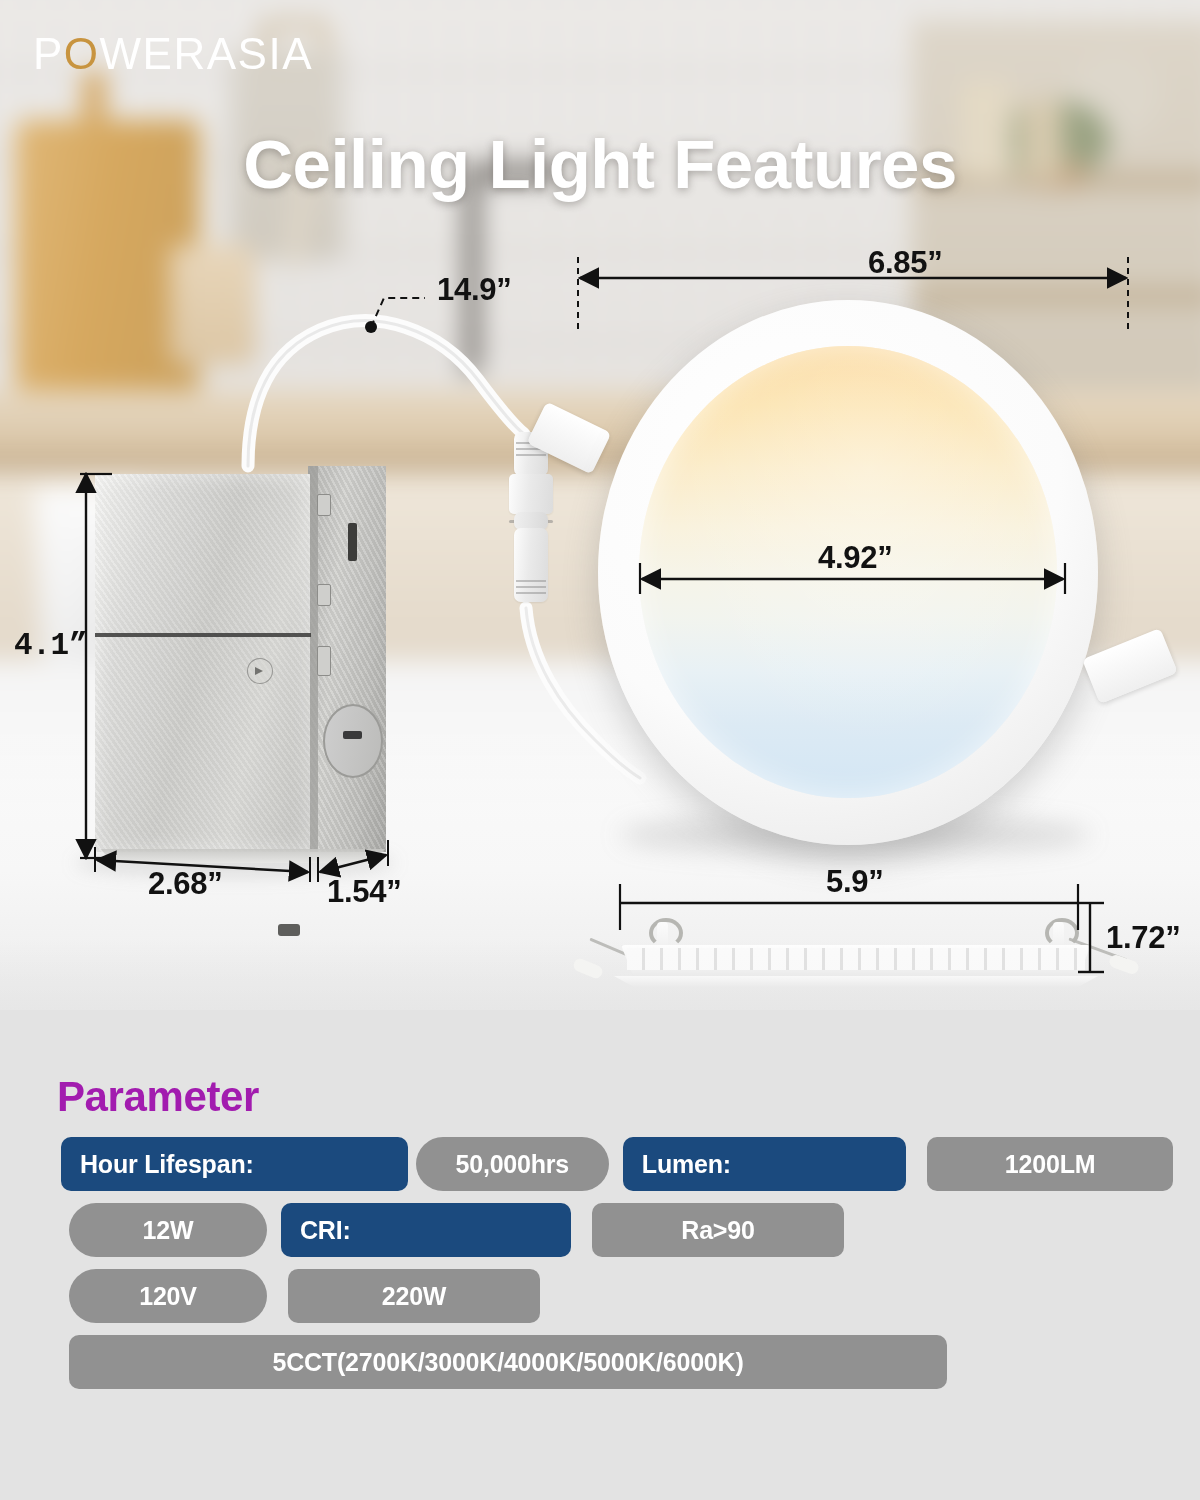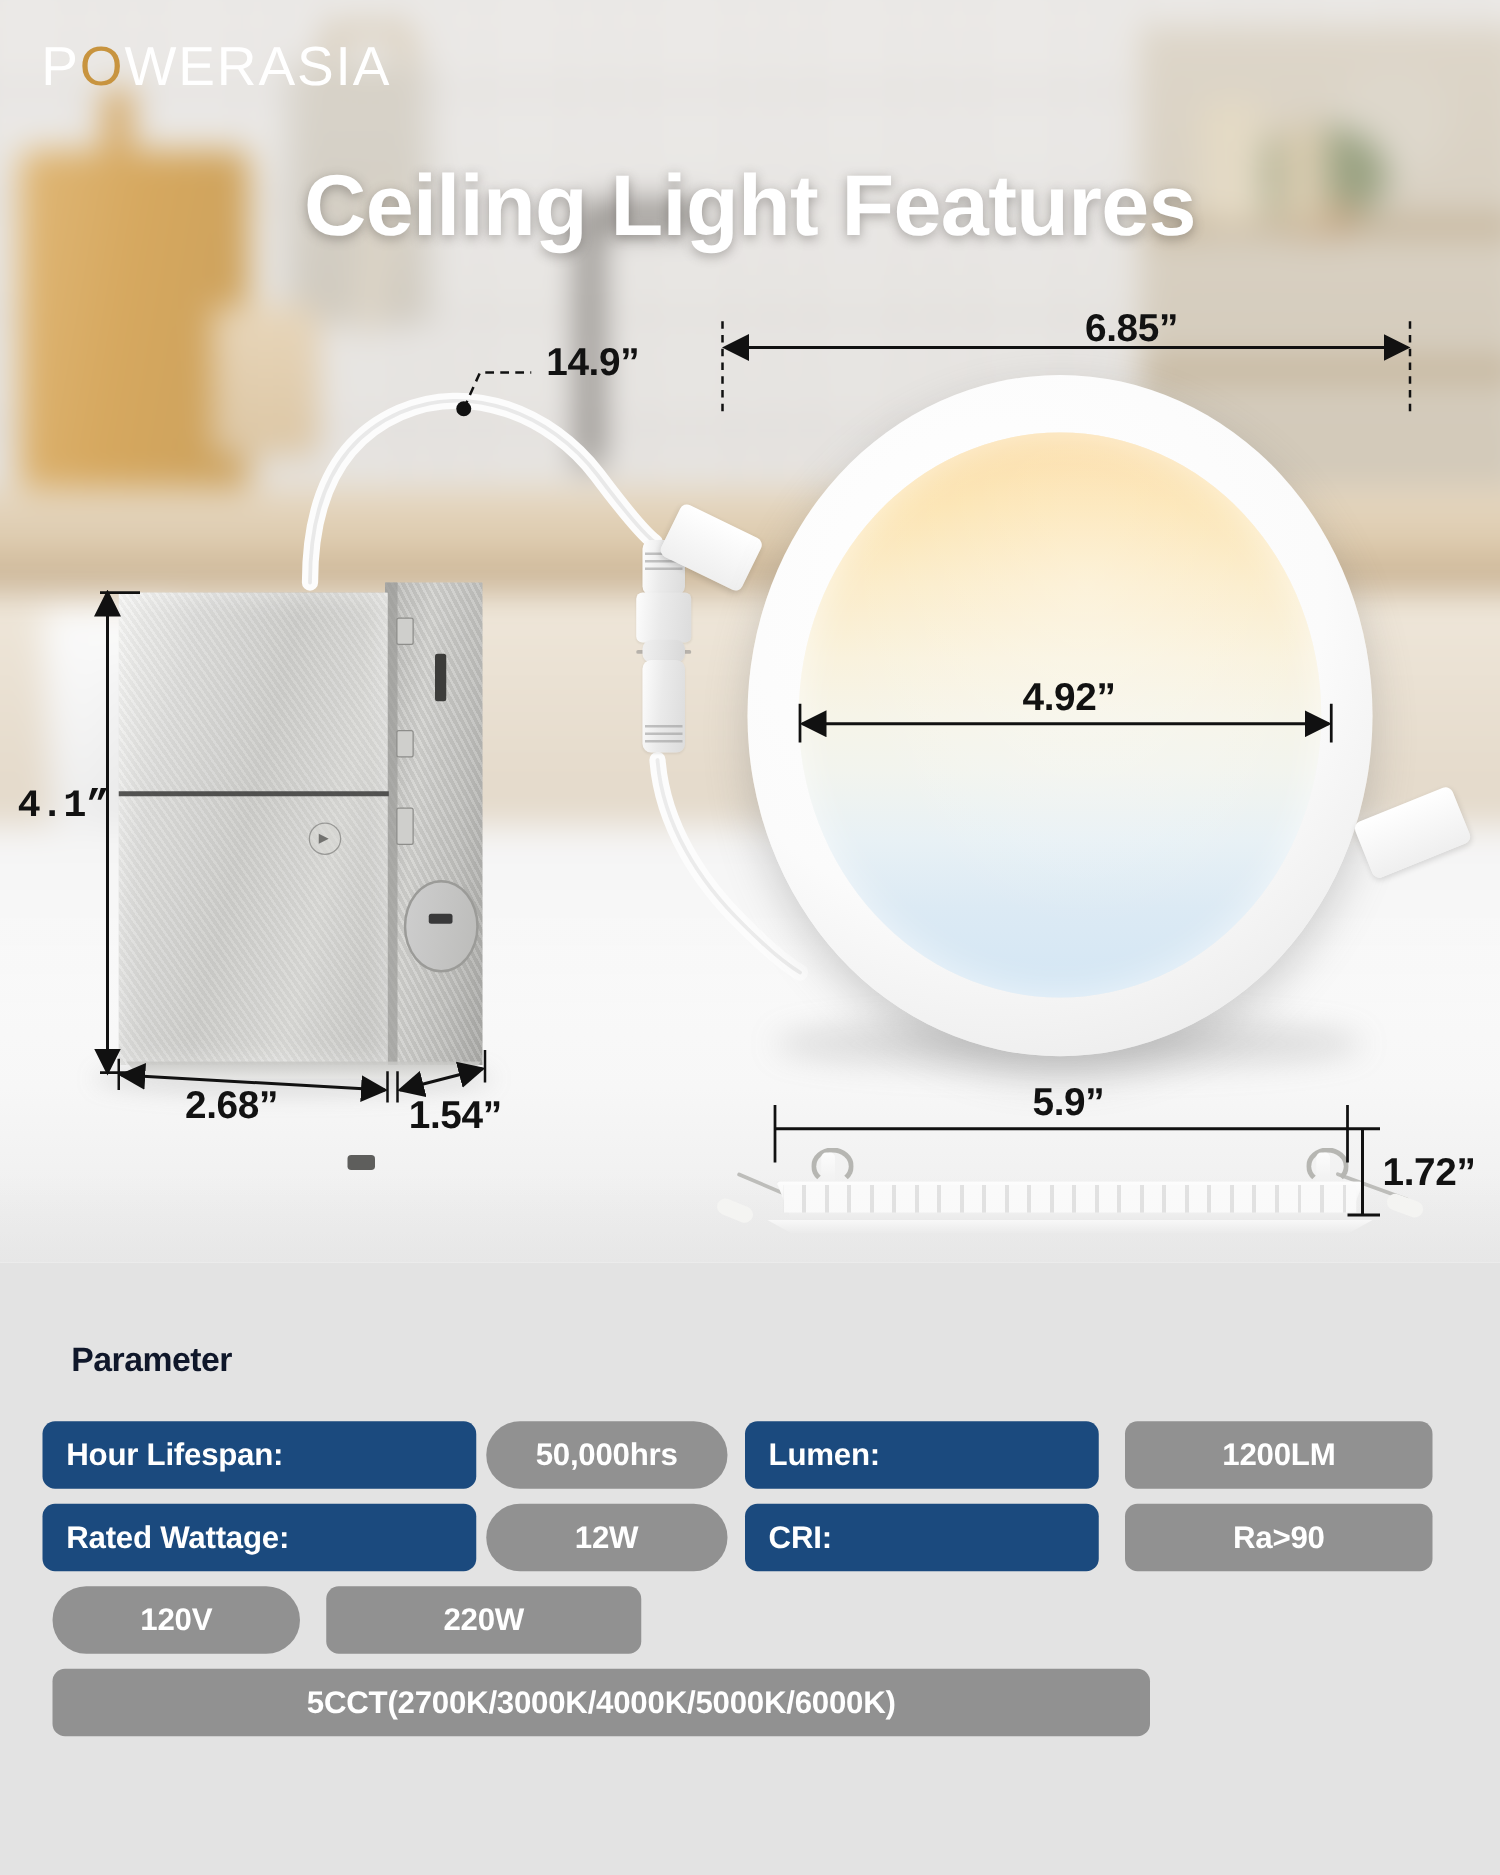--- a/index.html
+++ b/index.html
@@ -155,22 +155,22 @@
   .spring-tip{position:absolute;width:30px;height:13px;border-radius:7px;background:#f4f4f2;}
   .st-l{left:-2px;top:62px;transform:rotate(22deg);}
   .st-r{left:534px;top:58px;transform:rotate(20deg);}
 
   
   .dims{position:absolute;left:0;top:0;width:1200px;height:1010px;pointer-events:none;}
   .dim-label{position:absolute;color:#121212;font-weight:bold;font-size:31px;
     font-family:"Liberation Sans",sans-serif;white-space:nowrap;letter-spacing:-.3px;}
 
   
-  .param-title{position:absolute;left:57px;top:1073px;color:#0f172a;font-size:27px;font-weight:bold;letter-spacing:-.4px;}
-  .ptable{position:absolute;left:34px;top:1137px;width:1112px;}
+  .param-title{position:absolute;left:57px;top:1073px;color:#a21caf;font-size:42px;font-weight:bold;letter-spacing:-.4px;}
+  .ptable{position:absolute;left:61px;top:1137px;width:1112px;}
   .prow{display:flex;align-items:center;margin-bottom:12px;height:54px;}
   .pill{height:54px;display:flex;align-items:center;box-sizing:border-box;
     border-radius:10px;color:#fff;font-weight:bold;font-size:25px;letter-spacing:-.2px;}
   .pill-label{background:#1b4a7e;padding-left:19px;}
   .pill-value{background:#919191;justify-content:center;}
   .w-lab{width:355px;}
   .w-val{width:198px;margin-left:8px;border-radius:27px;}
   .w-lab2{width:290px;margin-left:14px;}
   .w-val2{width:252px;margin-left:21px;}
   .w-cct-lab{width:226px;}
@@ -335,21 +335,20 @@
   <div class="ptable">
 
     <div class="prow">
       <div class="pill pill-label w-lab">Hour Lifespan:</div>
       <div class="pill pill-value w-val">50,000hrs</div>
       <div class="pill pill-label w-lab2">Lumen:</div>
       <div class="pill pill-value w-val2">1200LM</div>
     </div>
 
     <div class="prow">
-      <div class="pill pill-label w-lab">Rated Wattage:</div>
       <div class="pill pill-value w-val">12W</div>
       <div class="pill pill-label w-lab2">CRI:</div>
       <div class="pill pill-value w-val2">Ra&gt;90</div>
     </div>
 
     <div class="prow">
       <div class="pill pill-value w-val">120V</div>
       <div class="pill pill-value w-val2">220W</div>
     </div>
 

